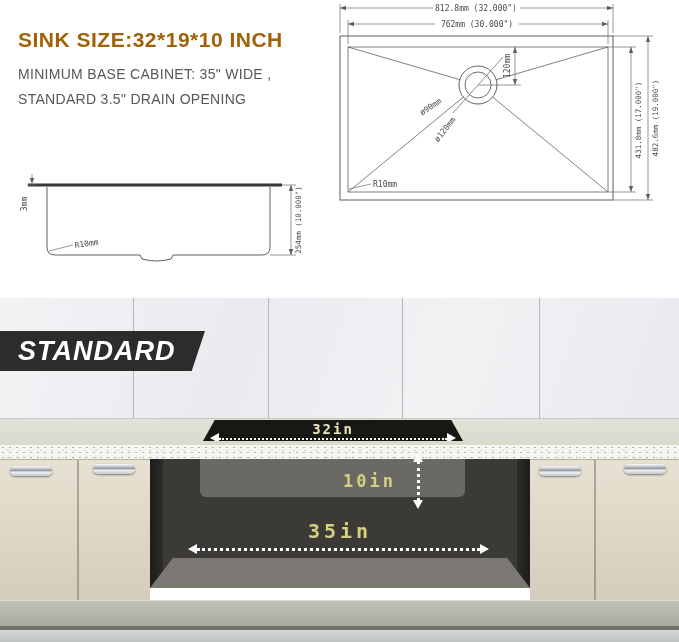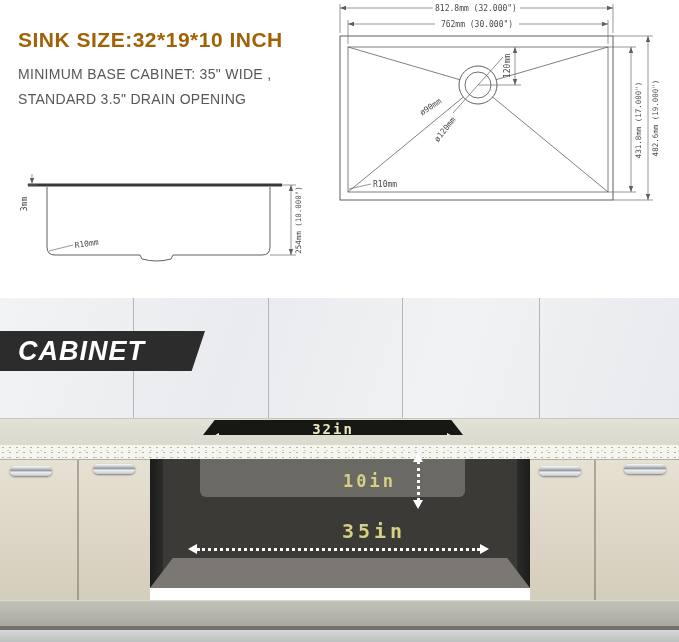--- a/index.html
+++ b/index.html
@@ -22,21 +22,21 @@
 
   .banner{position:absolute;left:0;top:331px;width:205px;height:40px;background:#2d2c2c;
           clip-path:polygon(0 0,100% 0,93.5% 100%,0 100%);}
   .banner span{display:block;padding-left:18px;line-height:40px;color:#fff;
           font-style:italic;font-weight:bold;font-size:27px;letter-spacing:1px;}
 
   .ledge{position:absolute;left:0;top:418px;width:679px;height:27px;box-sizing:border-box;
          border-top:1px solid #c7c7bb;
          background:linear-gradient(180deg,#e3e2d8,#dad9cc);}
 
-  .sink-top{position:absolute;left:203px;top:420px;width:260px;height:15px;background:#171713;
+  .sink-top{position:absolute;left:203px;top:420px;width:260px;height:21px;background:#171713;
             clip-path:polygon(4.5% 0,95.5% 0,100% 100%,0 100%);}
   .sink-top .lbl{margin-top:1px;text-align:center;color:#ece7c0;
             font-family:"DejaVu Sans Mono",monospace;font-weight:bold;font-size:14px;letter-spacing:2px;}
 
   .speckle{position:absolute;left:0;top:445px;width:679px;height:14px;background:#f6f6f1;
            background-image:radial-gradient(#b4b4a9 1px,transparent 1px),
                             radial-gradient(#d2d2c6 1px,transparent 1px);
            background-size:7px 5px,11px 7px;background-position:0 0,3px 2px;}
 
   .cab{position:absolute;top:459px;height:141px;box-sizing:border-box;border-top:1px solid #b3ae9e;
@@ -53,21 +53,21 @@
   .owall{position:absolute;top:0;width:13px;height:100%;}
   .owall.l{left:0;background:linear-gradient(90deg,#1c1c1b,#2b2b29);}
   .owall.r{right:0;background:linear-gradient(270deg,#1c1c1b,#2b2b29);}
   .recess-floor{position:absolute;left:0;bottom:0;width:100%;height:30px;background:#7b7873;
           clip-path:polygon(6% 0,94% 0,100% 100%,0 100%);}
   .depth-box{position:absolute;left:50px;top:0;width:265px;height:38px;background:#6b6963;
           border-radius:0 0 6px 6px;}
   .ylabel{position:absolute;color:#d6d084;font-family:"DejaVu Sans Mono",monospace;
           font-weight:bold;letter-spacing:3px;}
   .lbl-10{left:193px;top:12px;font-size:17px;}
-  .lbl-35{left:0;top:60px;width:100%;text-align:center;font-size:20px;letter-spacing:4px;padding-left:34px;}
+  .lbl-35{left:0;top:60px;width:100%;text-align:center;font-size:20px;letter-spacing:4px;}
 
   
   .dash-h{position:absolute;height:0;border-top:3px dotted #fff;}
   .dash-h.thin{border-top-width:2px;}
   .dash-h::before{content:"";position:absolute;left:-9px;top:-7px;
       border-top:5px solid transparent;border-bottom:5px solid transparent;border-right:9px solid #fff;}
   .dash-h::after{content:"";position:absolute;right:-9px;top:-7px;
       border-top:5px solid transparent;border-bottom:5px solid transparent;border-left:9px solid #fff;}
   .dash-v{position:absolute;width:0;border-left:3px dotted #fff;}
   .dash-v::before{content:"";position:absolute;top:-8px;left:-7px;
@@ -184,21 +184,21 @@
     </svg>
   </div>
 
   <div class="wall"></div>
   <div class="grout" style="left:133px;"></div>
   <div class="grout" style="left:268px;"></div>
   <div class="grout" style="left:402px;"></div>
   <div class="grout" style="left:539px;"></div>
 
   <div class="banner">
-    <span>CABINET</span>
+    <span>STANDARD</span>
   </div>
 
   <div class="ledge"></div>
 
   <div class="sink-top">
     <div class="lbl">32in</div>
     <div class="dash-h thin" style="left:16px;top:18px;width:228px;"></div>
   </div>
 
   <div class="speckle"></div>

